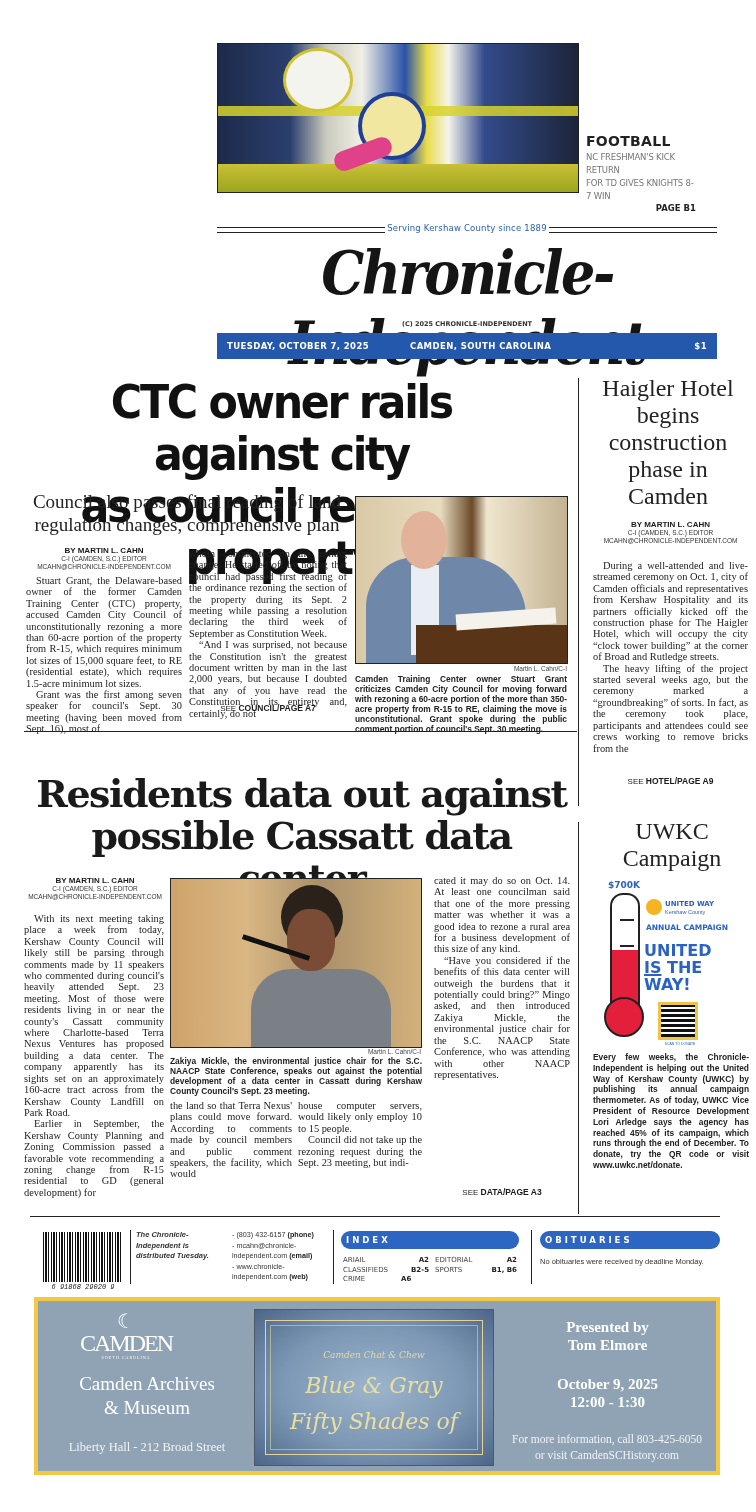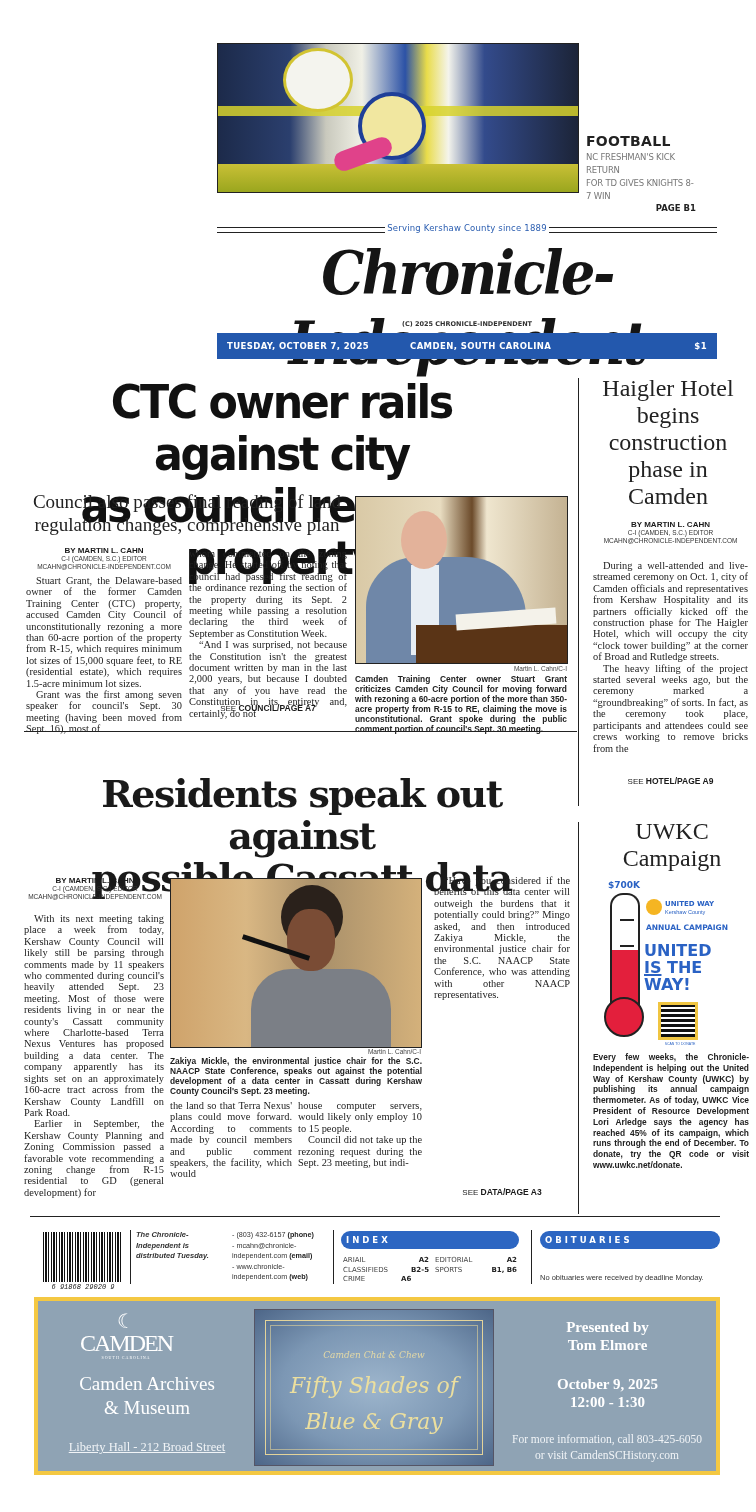--- a/index.html
+++ b/index.html
@@ -98,21 +98,21 @@
   .obit-text{font-family:"Liberation Sans",sans-serif;font-size:7.5px;color:#333;}
 
   
   .ad{left:34px;top:1297px;width:686px;height:178px;background:#f4c842;}
   .ad-inner{position:absolute;left:4px;top:4px;right:4px;bottom:4px;background:#8fa3b4;}
   .camden-logo{left:76px;top:1311px;width:100px;text-align:center;color:#fff;}
   .camden-moon{font-size:20px;line-height:20px;}
   .camden-word{font-family:"Liberation Serif",serif;font-size:24px;letter-spacing:-2px;line-height:24px;}
   .camden-sc{font-size:4px;letter-spacing:1px;}
   .arch-name{left:52px;top:1372px;width:190px;text-align:center;color:#fff;font-family:"Liberation Serif",serif;font-weight:normal;font-size:19px;line-height:24px;}
-  .arch-addr{left:52px;top:1440px;width:190px;text-align:center;color:#f1f4f7;font-family:"Liberation Serif",serif;font-size:12.5px;text-decoration:underline;}
+  .arch-addr{left:52px;top:1440px;width:190px;text-align:center;color:#f1f4f7;font-family:"Liberation Serif",serif;font-size:12.5px;}
   .shades{left:254px;top:1309px;width:238px;height:155px;border:1px solid #556;background:radial-gradient(ellipse at center,#9db5cc 0%,#7c97b4 55%,#4d6688 100%);}
   .shades .frame{position:absolute;left:10px;top:10px;right:10px;bottom:10px;border:1px solid #e3d39a;}
   .shades .frame2{position:absolute;left:15px;top:15px;right:15px;bottom:15px;border:1px solid rgba(227,211,154,.6);}
   .shades .small{position:absolute;left:0;right:0;top:40px;text-align:center;font-family:"DejaVu Serif",serif;font-style:italic;font-size:9px;color:#e4d9a6;}
   .shades .big{position:absolute;left:0;right:0;top:58px;text-align:center;font-family:"DejaVu Serif",serif;font-style:italic;font-size:22px;line-height:36px;color:#ecdf9e;}
   .presented{left:500px;top:1318px;width:215px;text-align:center;color:#fff;font-family:"Liberation Serif",serif;font-weight:bold;font-size:15px;line-height:18px;}
   .event-date{left:500px;top:1375px;width:215px;text-align:center;color:#fff;font-family:"Liberation Serif",serif;font-weight:bold;font-size:15px;line-height:18px;}
   .more-info{left:496px;top:1431px;width:222px;text-align:center;color:#f1f4f7;font-family:"Liberation Serif",serif;font-size:11.5px;line-height:16px;}
 </style>
 </head>
@@ -192,21 +192,21 @@
   </div>
 </div>
 <div class="abs see" style="left:593px;top:776px;width:155px">
   <span>SEE </span><b>HOTEL/PAGE A9</b>
 </div>
 
 <div class="abs mid-rule"></div>
 <div class="abs right-rule-2"></div>
 
 <div class="abs story2-head">
-  <div>Residents speak out against</div>
+  <div>Residents data out against</div>
   <div>possible Cassatt data center</div>
 </div>
 <div class="abs byline" style="left:24px;top:876px;width:142px">
   <div class="by">BY MARTIN L. CAHN</div>
   <div class="role">C-I (CAMDEN, S.C.) EDITOR</div>
   <div class="role">MCAHN@CHRONICLE-INDEPENDENT.COM</div>
 </div>
 <div class="abs body-col" style="left:24px;top:913px;width:140px">
   <p>With its next meeting taking place a week from today, Kershaw County Council will likely still be parsing through comments made by 11 speakers who commented during council's heavily attended Sept. 23 meeting. Most of those were residents living in or near the county's Cassatt community where Charlotte-based Terra Nexus Ventures has proposed building a data center. The company apparently has its sights set on an approximately 160-acre tract across from the Kershaw County Landfill on Park Road.</p>
   <p>Earlier in September, the Kershaw County Planning and Zoning Commission passed a favorable vote recommending a zoning change from R-15 residential to GD (general development) for</p>
@@ -222,20 +222,21 @@
 <div class="abs cutline" style="left:170px;top:1056px;width:252px">Zakiya Mickle, the environmental justice chair for the S.C. NAACP State Conference, speaks out against the potential development of a data center in Cassatt during Kershaw County Council's Sept. 23 meeting.</div>
 
 <div class="abs body-col" style="left:170px;top:1100px;width:122px">
   <p style="text-indent:0">the land so that Terra Nexus' plans could move forward. According to comments made by council members and public comment speakers, the facility, which would</p>
 </div>
 <div class="abs body-col" style="left:298px;top:1100px;width:124px">
   <p style="text-indent:0">house computer servers, would likely only employ 10 to 15 people.</p>
   <p>Council did not take up the rezoning request during the Sept. 23 meeting, but indi-</p>
 </div>
 <div class="abs body-col" style="left:434px;top:875px;width:136px">
+  <p style="text-indent:0">cated it may do so on Oct. 14. At least one councilman said that one of the more pressing matter was whether it was a good idea to rezone a rural area for a business development of this size of any kind.</p>
   <p>“Have you considered if the benefits of this data center will outweigh the burdens that it potentially could bring?” Mingo asked, and then introduced Zakiya Mickle, the environmental justice chair for the S.C. NAACP State Conference, who was attending with other NAACP representatives.</p>
 </div>
 <div class="abs see" style="left:434px;top:1187px;width:136px">
   <span>SEE </span><b>DATA/PAGE A3</b>
 </div>
 
 <div class="abs uwkc-title">
   <div>UWKC</div>
   <div>Campaign</div>
 </div>
@@ -282,43 +283,43 @@
     <div style="position:absolute;left:60px;top:19px;width:28px;text-align:left"><b>A6</b></div>
     <div style="position:absolute;left:94px;top:0"><span>EDITORIAL</span></div>
     <div style="position:absolute;left:140px;top:0;width:36px;text-align:right"><b>A2</b></div>
     <div style="position:absolute;left:94px;top:9.5px"><span>SPORTS</span></div>
     <div style="position:absolute;left:140px;top:9.5px;width:36px;text-align:right"><b>B1, B6</b></div>
   </div>
 </div>
 <div class="abs vrule" style="left:531px;top:1230px;height:54px"></div>
 <div class="abs" style="left:540px;top:1231px;width:180px">
   <div class="box-head">OBITUARIES</div>
-  <div class="obit-text" style="margin-top:24px">No obituaries were received by deadline Monday.</div>
+  <div class="obit-text" style="margin-top:8px">No obituaries were received by deadline Monday.</div>
 </div>
 
 <div class="abs ad">
   <div class="ad-inner"></div>
 </div>
 <div class="abs camden-logo">
   <div class="camden-moon">☾</div>
   <div class="camden-word">CAMDEN</div>
   <div class="camden-sc">SOUTH CAROLINA</div>
 </div>
 <div class="abs arch-name">
   <div>Camden Archives</div>
   <div>&amp; Museum</div>
 </div>
 <div class="abs arch-addr">Liberty Hall - 212 Broad Street</div>
 <div class="abs shades">
   <div class="frame"></div>
   <div class="frame2"></div>
   <div class="small">Camden Chat &amp; Chew</div>
   <div class="big">
+    <div>Blue &amp; Gray</div>
     <div>Fifty Shades of</div>
-    <div>Blue &amp; Gray</div>
   </div>
 </div>
 <div class="abs presented">
   <div>Presented by</div>
   <div>Tom Elmore</div>
 </div>
 <div class="abs event-date">
   <div>October 9, 2025</div>
   <div>12:00 - 1:30</div>
 </div>

